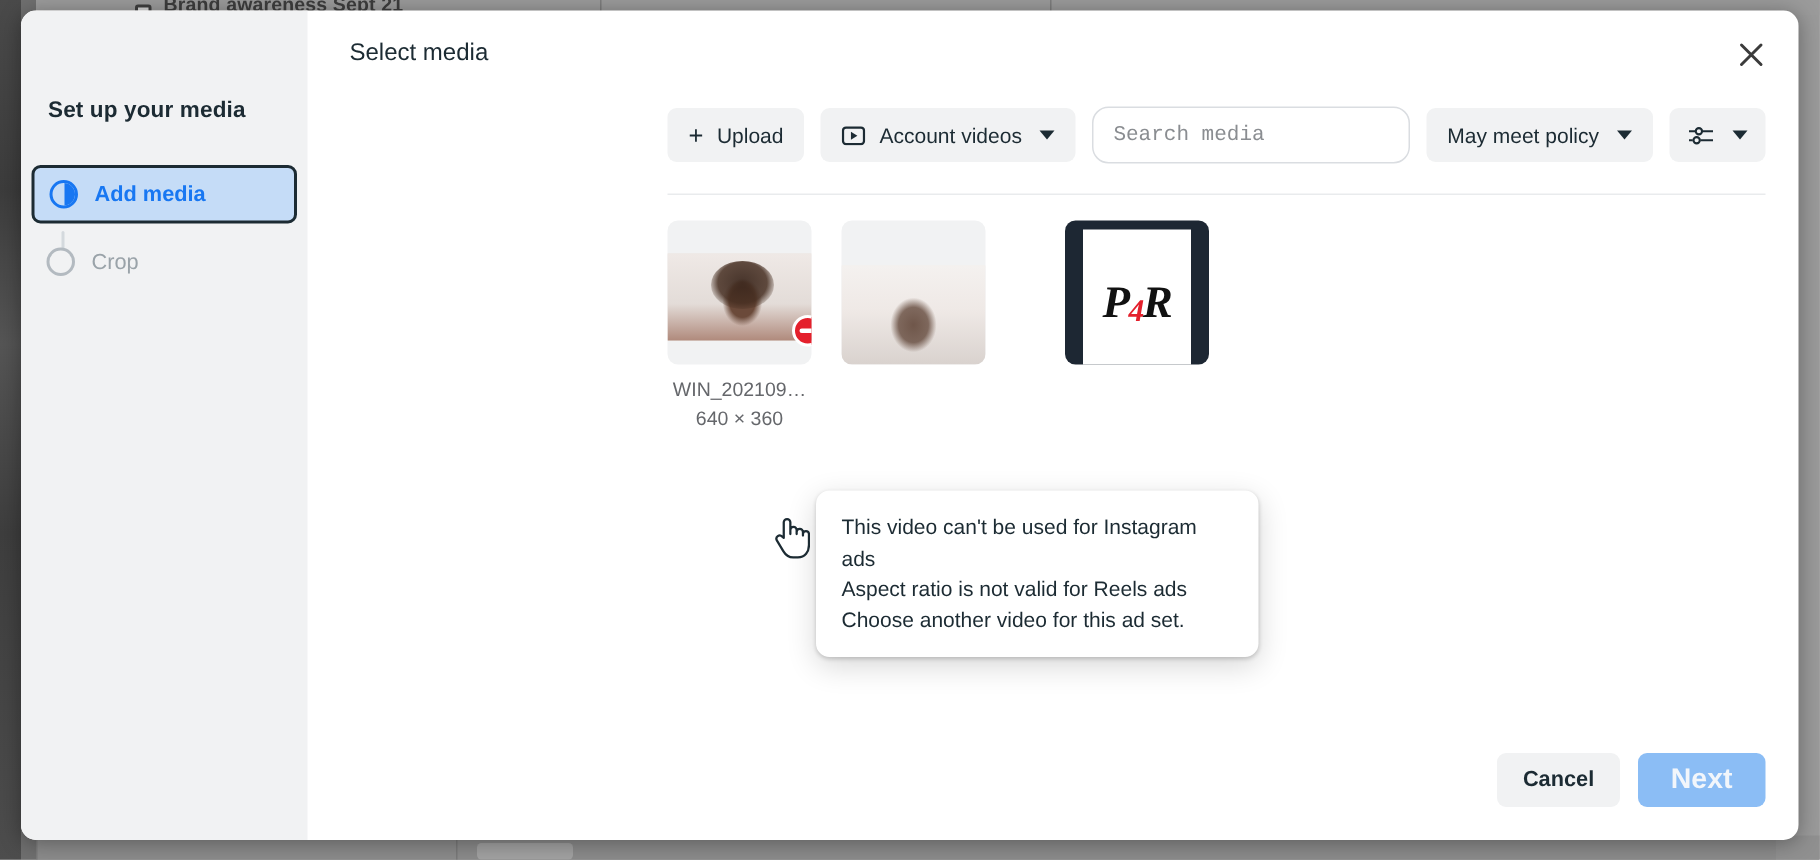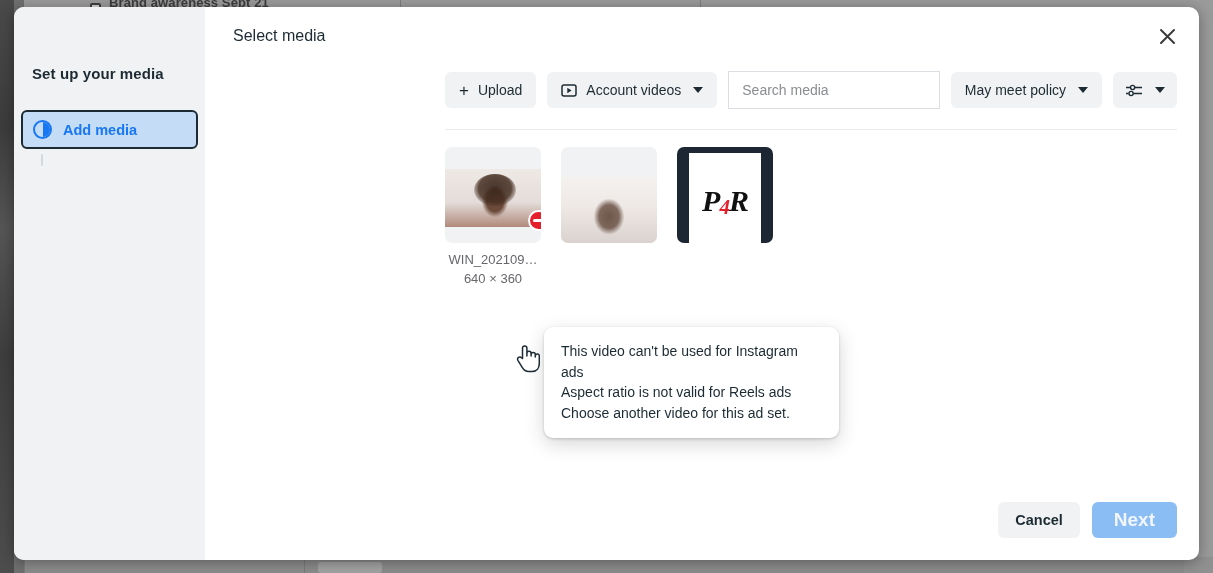--- a/index.html
+++ b/index.html
@@ -121,22 +121,22 @@
     font-size: 14px; color: #1c2b33; cursor: pointer; font-family: inherit;
     white-space: nowrap;
   }
   .plus { font-size: 17px; line-height: 1; color:#1c2b33; }
   .caret {
     width: 0; height: 0; border-left: 5px solid transparent; border-right: 5px solid transparent;
     border-top: 6px solid #1c2b33; margin-left: 3px;
   }
   .search-wrap { flex: 1; min-width: 0; }
   .search-input {
-    width: 100%; height: 38px; border: 1px solid #dadde1; border-radius: 0;
-    padding: 0 13px; font-size: 14px; color: #1c2b33; font-family: Liberation Sans, sans-serif;
+    width: 100%; height: 38px; border: 1px solid #dadde1; border-radius: 11px;
+    padding: 0 13px; font-size: 14px; color: #1c2b33; font-family: Liberation Mono, monospace;
     background: #fff; outline: none;
   }
   .search-input::placeholder { color: #8a8d91; }
   .divider { height: 1px; background: #e9ebed; margin: 10px 22px 0 240px; }
 
   
   .grid-area { flex: 1; padding: 17px 22px 0 240px; position: relative; }
   .grid { display: flex; gap: 20px; }
   .tile { width: 96px; cursor: pointer; }
   .thumb {
@@ -158,21 +158,21 @@
     background: radial-gradient(ellipse at 50% 45%, rgba(58,38,28,.92) 0%, rgba(70,46,33,.85) 55%, rgba(80,55,40,0) 78%);
   }
   .face-b {
     position:absolute; left:0; right:0; top:30px; height:66px;
     background:
       radial-gradient(ellipse 22px 26px at 50% 60%, rgba(90,62,48,.85) 0%, rgba(90,62,48,.75) 45%, rgba(90,62,48,0) 70%),
       linear-gradient(180deg,#f4f1ef 0%, #efe9e6 45%, #d9d2ce 100%),
       #f2efed;
     filter: blur(.2px);
   }
-  .logo-thumb { background: #1d2733; }
+  .logo-thumb { background: #1d2733; margin-left: 33px; }
   .logo-inner {
     position: absolute; left: 12px; right: 12px; top: 6px; bottom: -8px;
     background: #ffffff; display: flex; align-items: center; justify-content: center;
   }
   .logo-text {
     font-family: "Liberation Serif", serif; font-style: italic; font-weight: 700;
     font-size: 30px; color: #111; letter-spacing: -1px; line-height: 1;
   }
   .logo-text .four { color: #e4202c; font-size: 21px; vertical-align: -3px; }
 
@@ -238,20 +238,24 @@
 <div id="modal">
 
   <div class="rail">
     <div class="rail-title">Set up your media</div>
     <div class="rail-steps">
       <div class="step active">
         <span class="ico-half"></span>
         <span class="step-label">Add media</span>
       </div>
       <div class="connector"></div>
+      <div class="step done" style="margin-top:8px">
+        <span class="ico-circle"></span>
+        <span class="step-label">Crop</span>
+      </div>
     </div>
   </div>
 
   <div class="content">
 
     <div class="mhead">
       <div class="mtitle">Select media</div>
       <div class="close-btn">
         <svg width="17" height="17" viewBox="0 0 17 17">
           <path d="M2 2 L15 15 M15 2 L2 15" stroke="#3b3b3b" stroke-width="2" stroke-linecap="round"></path>

